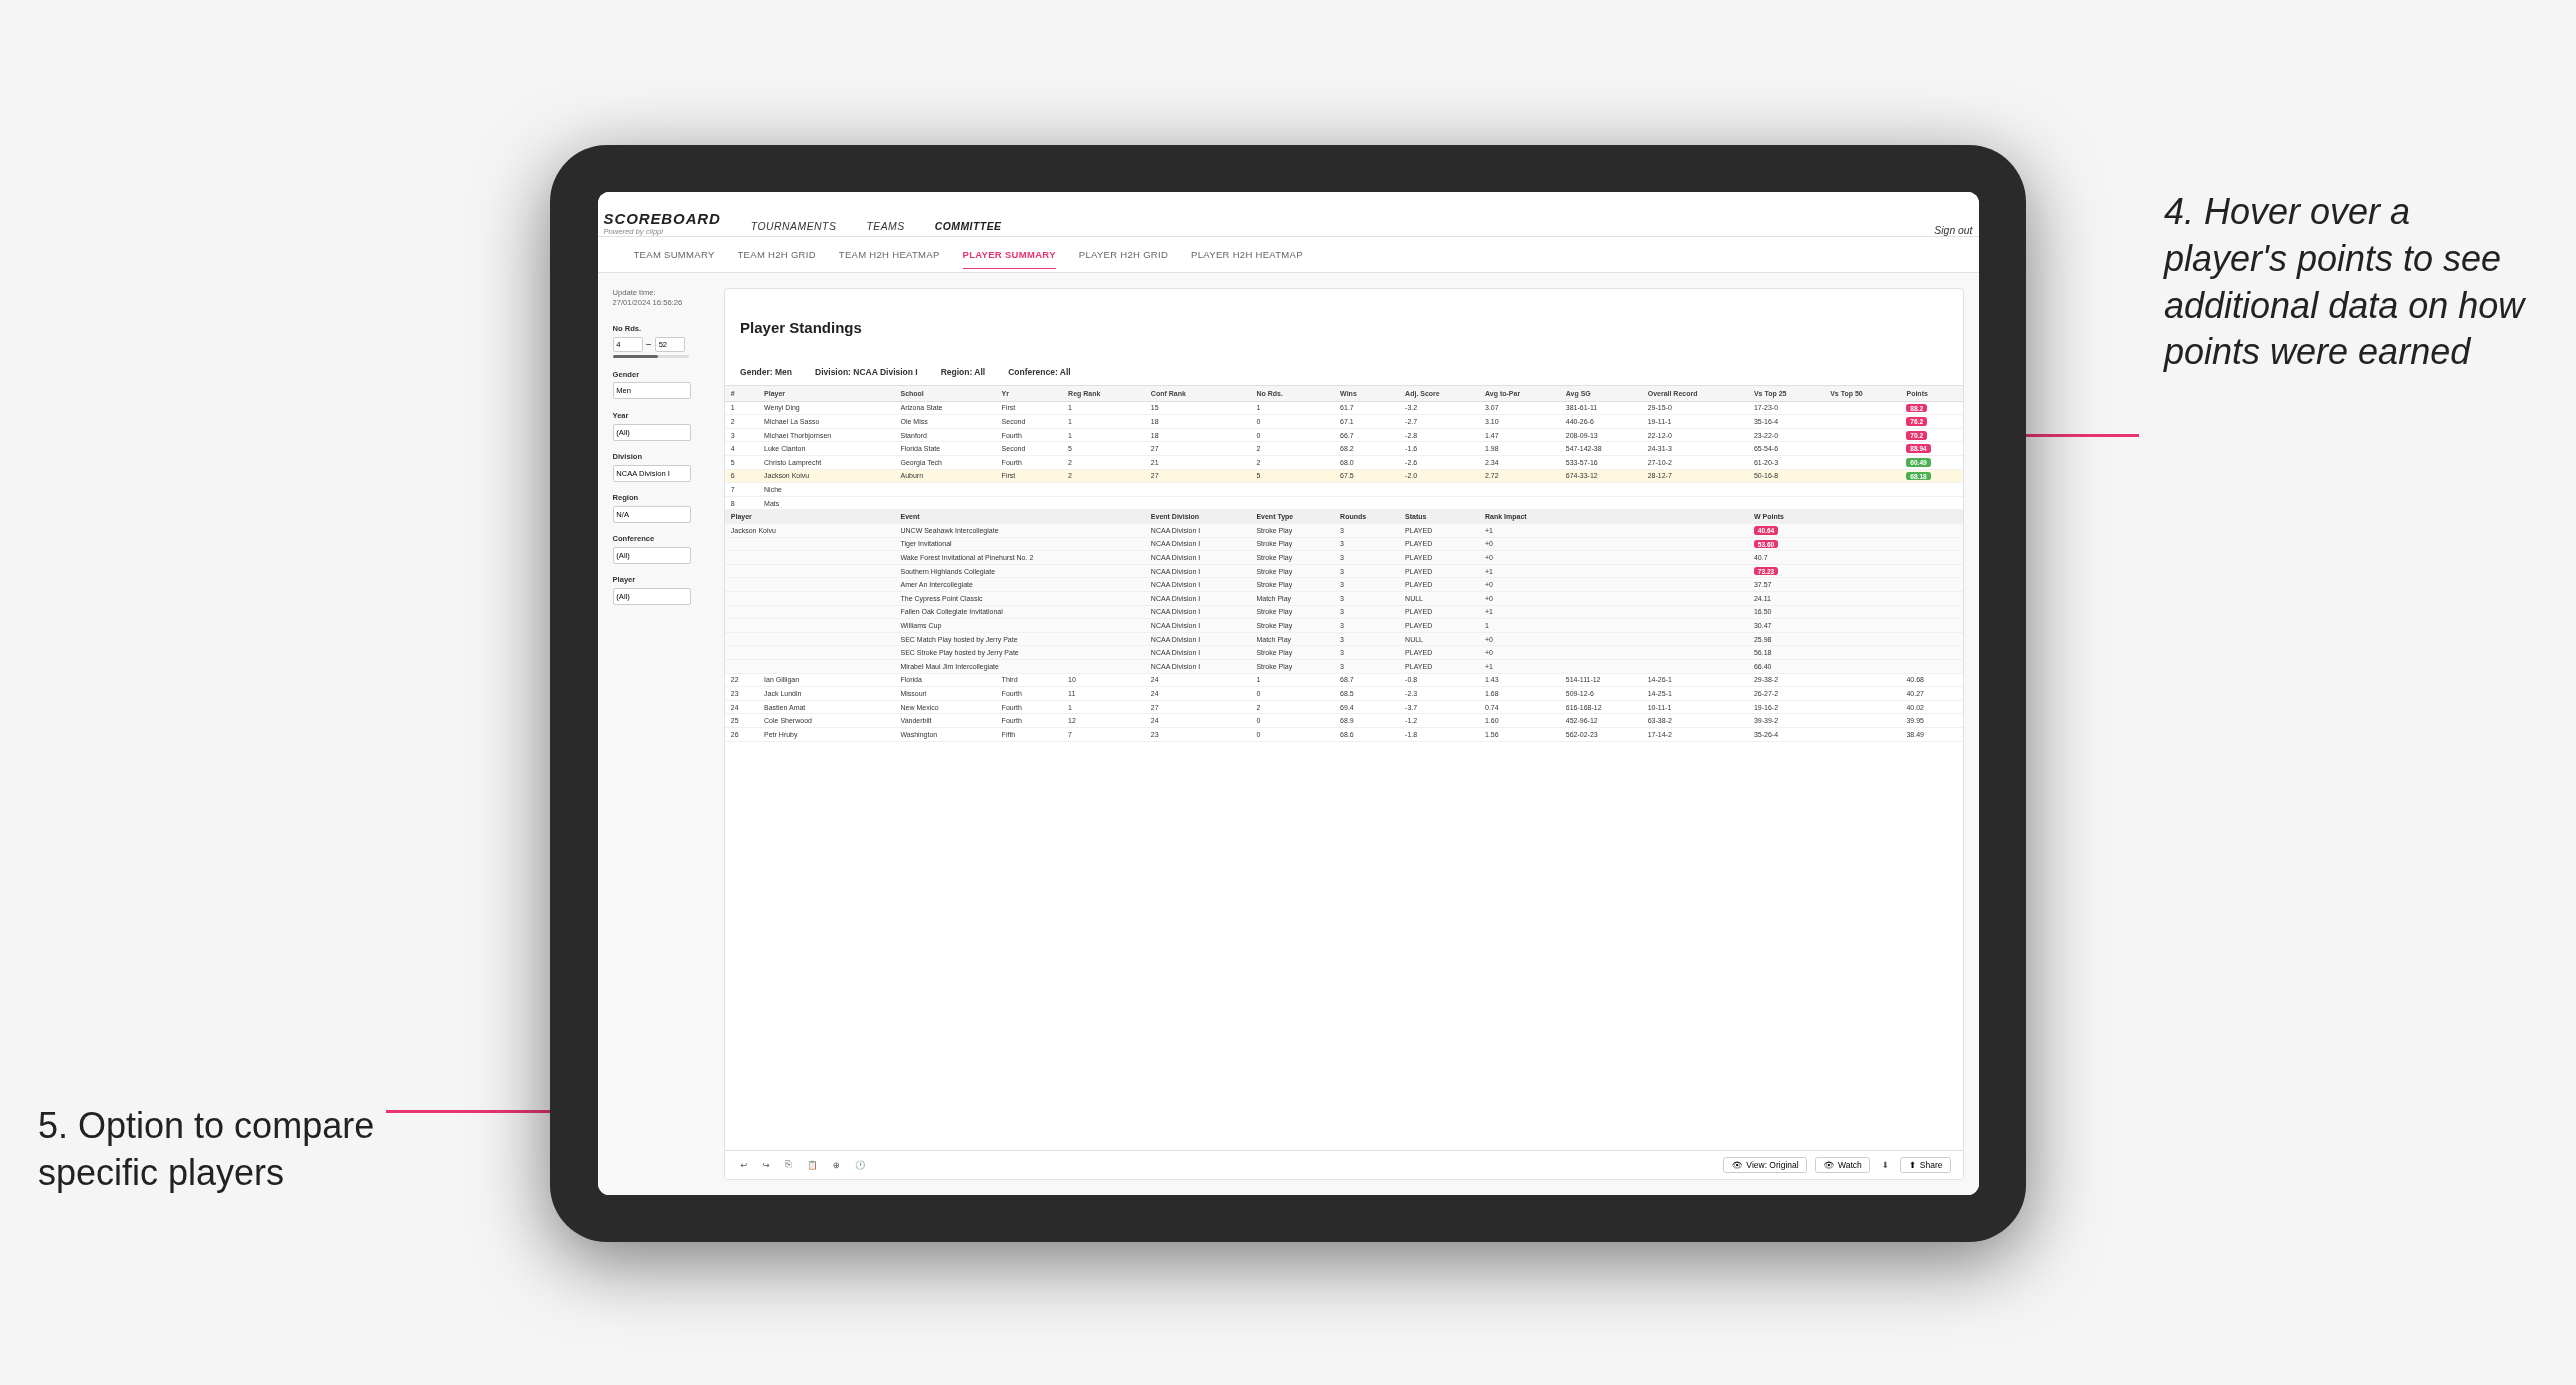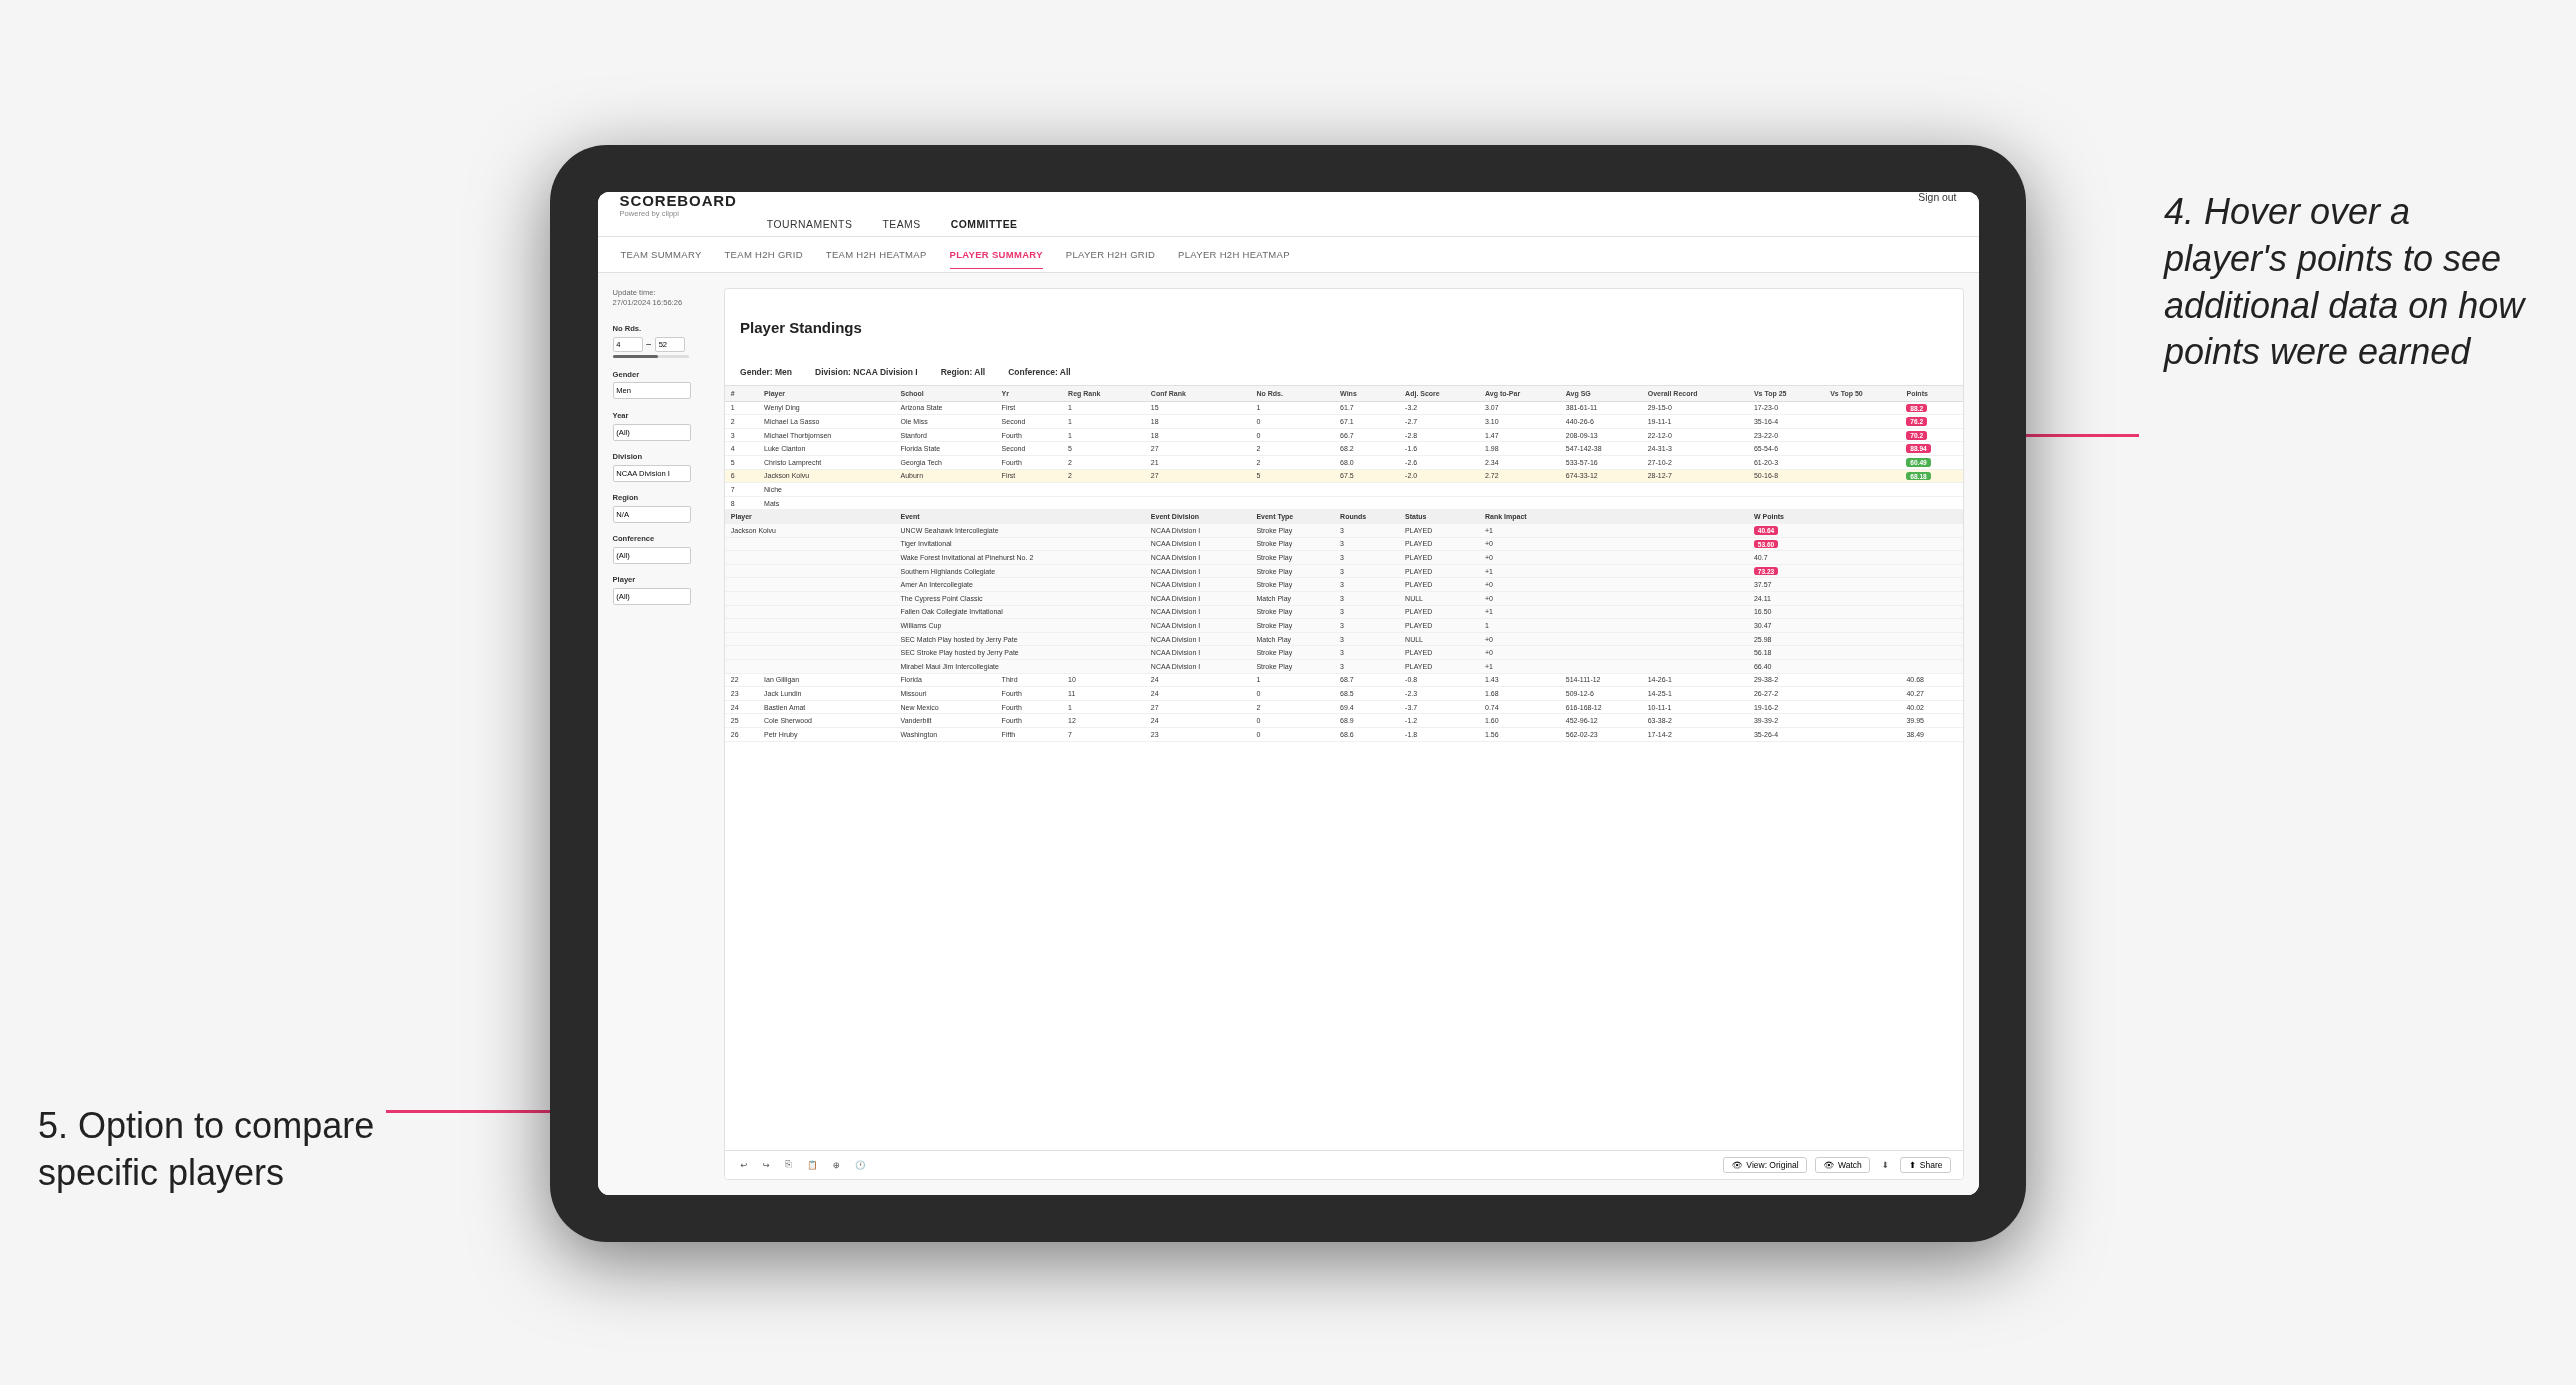--- a/index.html
+++ b/index.html
@@ -45,24 +45,25 @@
       overflow: hidden;
       display: flex;
       flex-direction: column;
     }
 
     
     .top-nav {
       background: #fff;
       border-bottom: 0.9px solid #e0e0e0;
       display: flex;
-      align-items: flex-start;
-      padding: 0 22px;
+      align-items: flex-end;
+      padding: 0 6px;
       height: 45px;
       flex-shrink: 0;
+      font-style: italic;
     }
 
     .logo-area {
       display: flex;
       flex-direction: column;
       margin-right: 30px;
     }
 
     .logo-text {
       font-size: 15px;
@@ -105,21 +106,21 @@
       font-size: 10.4px;
       color: #333;
     }
 
     
     .sub-nav {
       background: #fff;
       border-bottom: 1.9px solid #e0e0e0;
       display: flex;
       align-items: center;
-      padding: 0 23px;
+      padding: 0 36px;
       height: 36px;
       gap: 23px;
       flex-shrink: 0;
     }
 
     .sub-nav-item {
       font-size: 9.5px;
       color: #666;
       cursor: pointer;
       padding: 7.6px 0;

